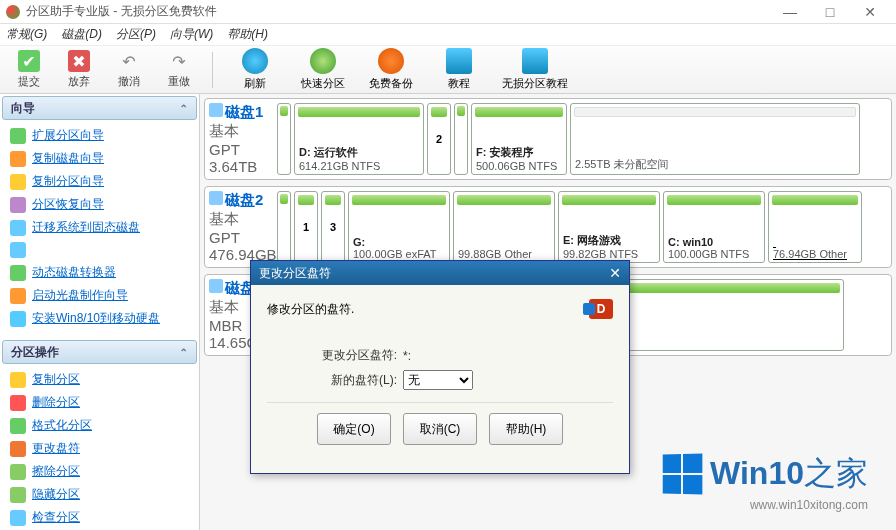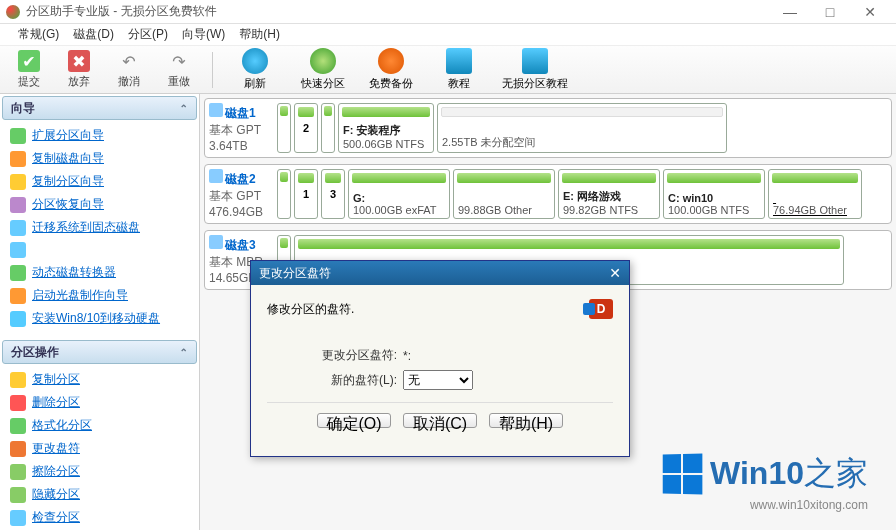--- a/index.html
+++ b/index.html
@@ -2,38 +2,38 @@
 <html><head>
 <meta charset="utf-8">
 <style>
 * { box-sizing: border-box; margin: 0; padding: 0; }
 body { font-family: "Microsoft YaHei", SimSun, sans-serif; font-size: 12px; background: #fff; width: 896px; height: 530px; overflow: hidden; position: relative; }
 .titlebar { height: 24px; background: #fff; display: flex; align-items: center; padding: 0 6px; border-bottom: 1px solid #e0e0e0; }
 .titlebar .appicon { width: 14px; height: 14px; border-radius: 50%; background: radial-gradient(circle at 30% 30%, #f44, #4a4); margin-right: 6px; }
 .titlebar .title { color: #555; flex: 1; }
 .winbtns { display: flex; }
 .winbtns span { width: 40px; height: 22px; display: flex; align-items: center; justify-content: center; color: #666; font-size: 14px; }
-.menubar { height: 22px; background: #fff; display: flex; align-items: center; padding: 0 18px; gap: 14px; color: #333; border-bottom: 1px solid #eee; }
+.menubar { height: 22px; background: #fff; display: flex; align-items: center; padding: 0 6px; gap: 14px; color: #333; border-bottom: 1px solid #eee; font-style: italic; }
 .menubar span { cursor: default; }
 .toolbar { height: 48px; background: linear-gradient(#fdfdfd, #f2f2f2); border-bottom: 1px solid #d0d0d0; display: flex; align-items: center; padding: 0 6px; gap: 4px; }
 .tbtn { width: 46px; height: 44px; display: flex; flex-direction: column; align-items: center; justify-content: center; gap: 2px; color: #444; font-size: 11px; }
 .tbtn .ic { width: 22px; height: 22px; border-radius: 3px; display: flex; align-items: center; justify-content: center; font-size: 16px; }
 .tbsep { width: 1px; height: 36px; background: #ccc; margin: 0 6px; }
 .bigbtn { width: 64px; height: 44px; display: flex; flex-direction: column; align-items: center; justify-content: center; gap: 2px; font-size: 11px; }
 .bigbtn .ic { width: 26px; height: 26px; border-radius: 50%; }
 .mainarea { display: flex; height: calc(530px - 24px - 22px - 48px); }
 .leftcol { width: 200px; background: #fff; border-right: 1px solid #d0d0d0; overflow: hidden; }
 .panelhdr { height: 24px; background: linear-gradient(#e8f1fb, #c8deee); border: 1px solid #9bc; display: flex; align-items: center; padding: 0 8px; font-weight: bold; color: #335; justify-content: space-between; margin: 2px; border-radius: 3px; }
 .panelhdr .chev { font-size: 10px; color: #678; }
 .panelbody { padding: 2px 6px 8px; }
 .li { display: flex; align-items: center; gap: 6px; padding: 3px 4px; color: #0066cc; text-decoration: underline; cursor: pointer; }
 .li .ico { width: 16px; height: 16px; border-radius: 3px; flex-shrink: 0; }
 .rightcol { flex: 1; background: #f6f6f6; padding: 4px; overflow: hidden; }
 .diskcard { background: #fff; border: 1px solid #bbb; border-radius: 4px; margin-bottom: 6px; padding: 4px; display: flex; gap: 4px; min-height: 50px; }
-.disklabel { width: 64px; display: flex; flex-direction: column; justify-content: center; font-size: 12px; color: #333; }
+.disklabel { width: 64px; display: flex; flex-direction: column; justify-content: center; font-size: 15px; color: #333; }
 .disklabel .dn { font-weight: bold; color: #0066cc; }
 .disklabel .dsub { color: #666; }
 .disklabel .dico { width: 14px; height: 14px; display: inline-block; background: #8cf; border-radius: 2px; margin-right: 2px; }
 .partstrip { flex: 1; display: flex; gap: 3px; }
 .part { border: 1px solid #9a9; border-radius: 3px; padding: 2px 4px; display: flex; flex-direction: column; justify-content: flex-end; position: relative; overflow: hidden; font-size: 11px; }
 .part .bar { height: 10px; background: linear-gradient(#b4e28a, #6fc23a); border-radius: 2px; margin-bottom: 4px; position: absolute; top: 3px; left: 3px; right: 3px; }
 .part .pname { font-weight: bold; color: #222; position: relative; z-index: 2; }
 .part .psize { color: #555; position: relative; z-index: 2; }
 .part.unalloc .bar { background: #f2f2f2; border: 1px solid #ddd; }
 .part.tiny { width: 14px; padding: 0; }
@@ -44,21 +44,21 @@
 .dlgtitle .x { font-size: 14px; cursor: pointer; }
 .dlgbody { padding: 14px 16px; }
 .dlgtop { display: flex; justify-content: space-between; align-items: center; margin-bottom: 28px; }
 .dlgtop .cico { width: 24px; height: 20px; background: #cc3311; color: #fff; border-radius: 3px; display: flex; align-items: center; justify-content: center; font-size: 12px; font-weight: bold; position: relative; }
 .dlgtop .cico::before { content:""; position:absolute; left:-6px; top:4px; width:12px; height:12px; background:#1a78d0; border-radius:2px; }
 .dlgrow { display: flex; align-items: center; margin: 6px 0; gap: 6px; }
 .dlgrow .lbl { width: 130px; text-align: right; color: #333; }
 .dlgrow .val { color: #333; }
 .dlgrow select { width: 70px; height: 20px; font-size: 12px; }
 .dlgbtns { display: flex; justify-content: center; gap: 12px; padding: 10px 0 14px; border-top: 1px solid #ddd; margin-top: 12px; }
-.dlgbtns button { width: 74px; height: 15px; font-size: 16px; background: linear-gradient(#fff,#e8e8e8); border: 1px solid #999; border-radius: 3px; }
+.dlgbtns button { width: 74px; height: 32px; font-size: 12px; background: linear-gradient(#fff,#e8e8e8); border: 1px solid #999; border-radius: 3px; }
 .watermark { position: absolute; right: 28px; bottom: 18px; text-align: right; z-index: 30; }
 .watermark .wlogo { font-size: 32px; font-weight: bold; color: #256db2; display: flex; align-items: center; justify-content: flex-end; gap: 8px; }
 .winlogo { width: 40px; height: 40px; display: grid; grid-template-columns: 1fr 1fr; grid-template-rows: 1fr 1fr; gap: 2px; transform: perspective(100px) rotateY(-8deg); }
 .winlogo span { background: #0b78d7; }
 .watermark .wsub { color: #888; font-size: 12px; margin-top: 2px; }
 </style>
 </head>
 <body>
 
 <div class="titlebar">
@@ -202,20 +202,25 @@
   <div class="rightcol" id="disks">
       <div class="diskcard">
         <div class="disklabel">
           <span class="dn"><span class="dico"></span>磁盘1</span>
           <span class="dsub">基本 GPT</span>
           <span class="dsub">3.64TB</span>
         </div>
         <div class="partstrip">
           <div class="part tiny">
             <span class="bar"></span>
+          </div>
+          <div class="part" style="width: 130px;">
+            <span class="bar"></span>
+            <span class="pname">D: 运行软件</span>
+            <span class="psize">614.21GB NTFS</span>
           </div>
           <div class="part num">
             <span class="bar"></span>
             <span style="position:relative;z-index:2">2</span>
           </div>
           <div class="part tiny">
             <span class="bar"></span>
           </div>
           <div class="part" style="width: 96px;">
             <span class="bar"></span>

